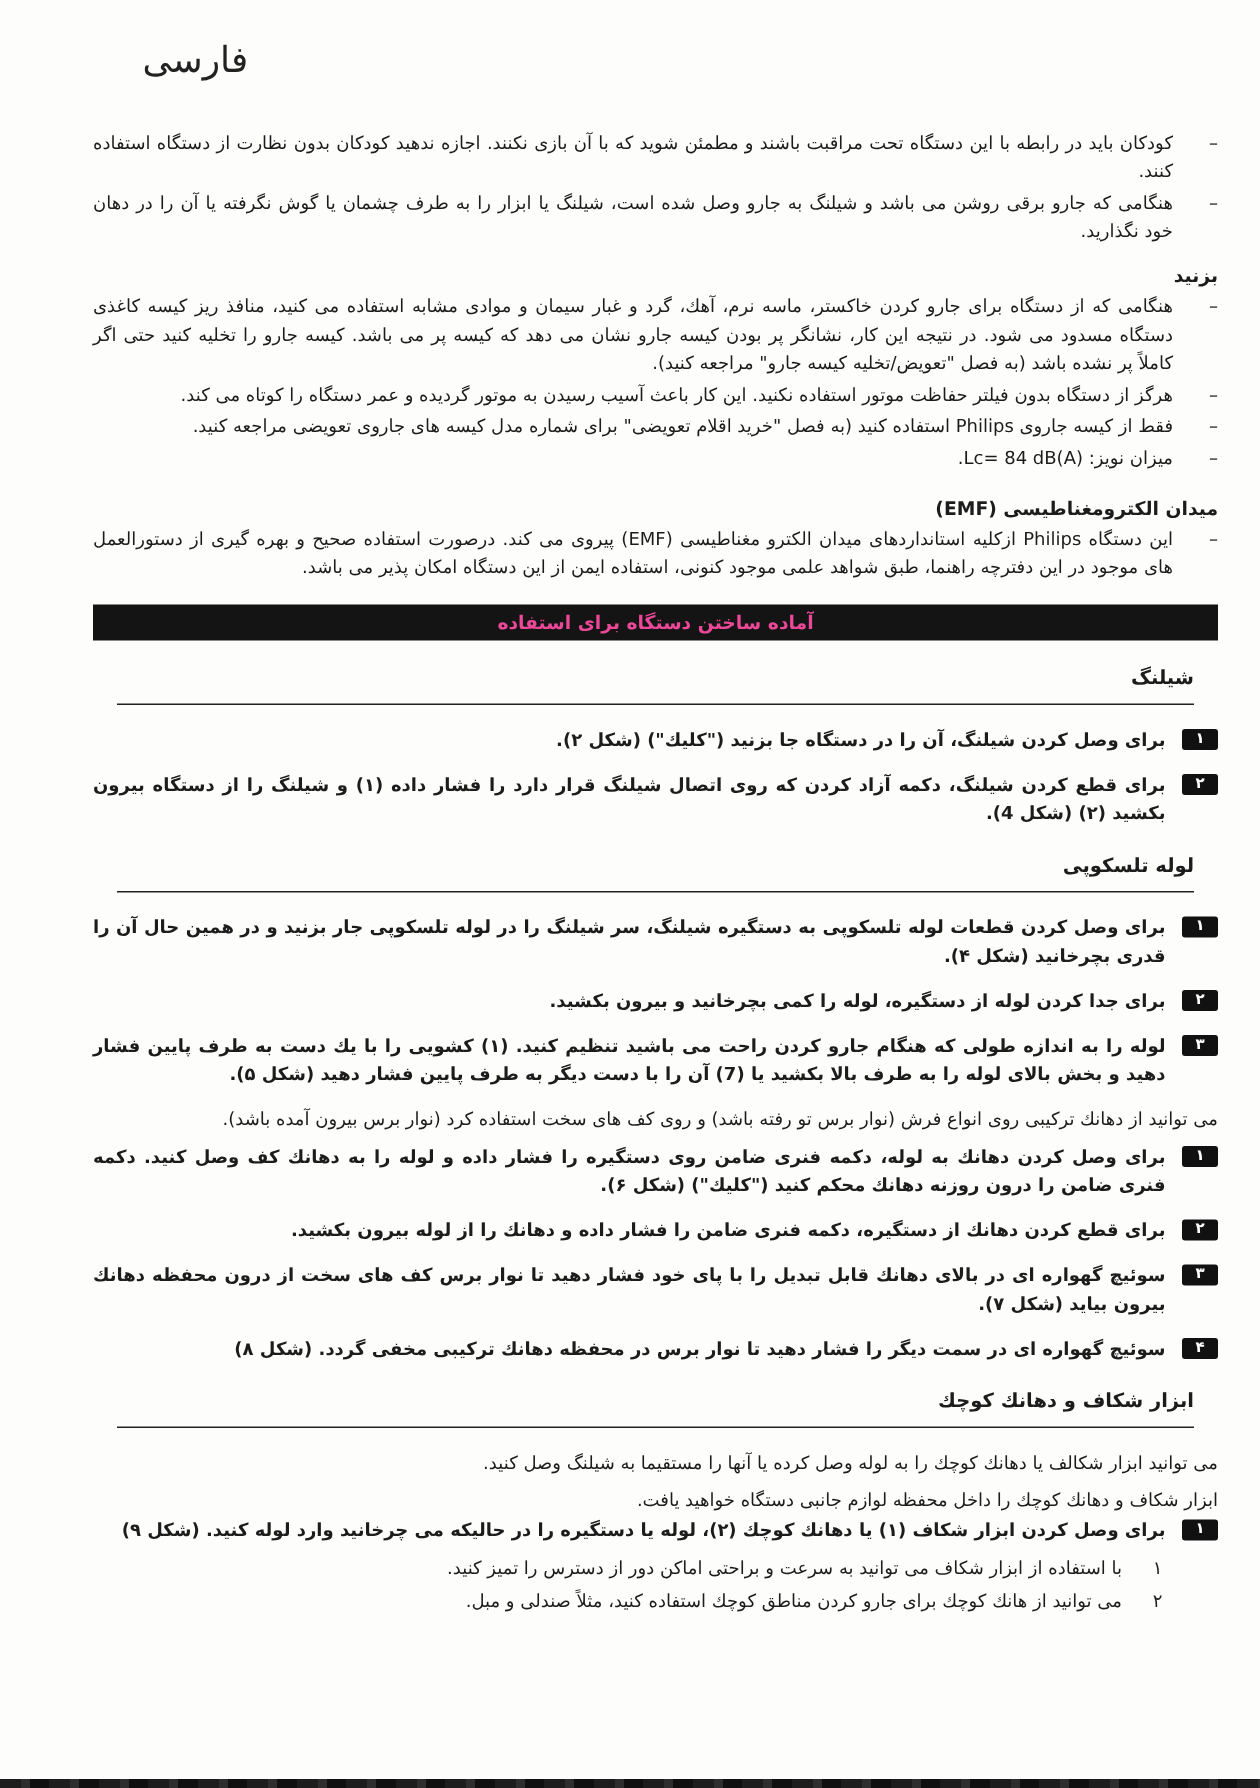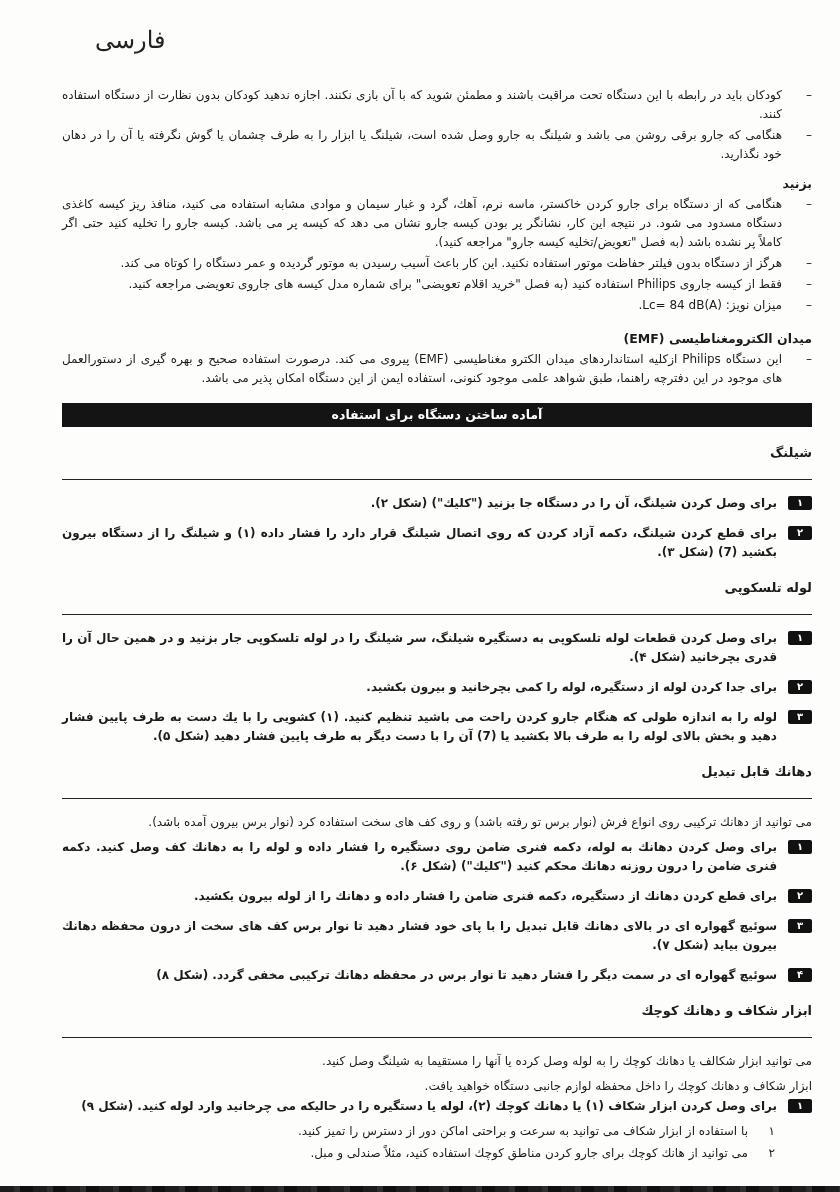--- a/index.html
+++ b/index.html
@@ -24,27 +24,27 @@
     position:absolute; top:86px; right:28px; left:62px;
     font-size:12px; line-height:19px;
   }
   .bullet { display:flex; margin-bottom:2px; }
   .bullet .dash { flex:none; width:30px; color:#222; }
   .bullet .btxt { flex:1; text-align:justify; }
   .subhead { font-weight:bold; font-size:12.5px; margin:10px 0 2px; }
   .emf-block { margin-top:14px; }
   .banner {
     margin:15px 0 12px;
-    background:#141414; color:#ffffff;
+    background:#141414; color:#ec4899;
     font-weight:bold; font-size:12.5px;
     height:24px; line-height:24px; text-align:center;
   }
   .sec-head {
     font-weight:bold; font-size:13px;
-    padding-bottom:17px; margin:16px 0 14px;
+    padding-bottom:7px; margin:16px 16px 14px;
     border-bottom:1.5px solid #222;
   }
   .intro-line { text-align:justify; margin:0 0 6px; }
   .step { display:flex; margin:0 0 11px; }
   .step .badge {
     flex:none; width:24px; height:14px; margin-top:2px; margin-left:11px;
     background:#111; color:#fff; border-radius:2px;
     font-size:10px; font-weight:bold; text-align:center; line-height:14px;
   }
   .step .stxt { flex:1; font-weight:bold; text-align:justify; }
@@ -102,38 +102,37 @@
 
     <div class="banner">آماده ساختن دستگاه برای استفاده</div>
 
     <div class="sec-head">شیلنگ</div>
     <div class="step">
       <span class="badge">۱</span>
       <span class="stxt">برای وصل کردن شیلنگ، آن را در دستگاه جا بزنید ("کلیك") (شکل ۲).</span>
     </div>
     <div class="step">
       <span class="badge">۲</span>
-      <span class="stxt">برای قطع کردن شیلنگ، دکمه آزاد کردن که روی اتصال شیلنگ قرار دارد را فشار داده (۱) و شیلنگ را از دستگاه بیرون بکشید (7) (شکل ۳).</span>
+      <span class="stxt">برای قطع کردن شیلنگ، دکمه آزاد کردن که روی اتصال شیلنگ قرار دارد را فشار داده (۱) و شیلنگ را از دستگاه بیرون بکشید (۲) (شکل 4).</span>
     </div>
 
     <div class="sec-head">لوله تلسکوپی</div>
     <div class="step">
       <span class="badge">۱</span>
       <span class="stxt">برای وصل کردن قطعات لوله تلسکوپی به دستگیره شیلنگ، سر شیلنگ را در لوله تلسکوپی جار بزنید و در همین حال آن را قدری بچرخانید (شکل ۴).</span>
     </div>
     <div class="step">
       <span class="badge">۲</span>
       <span class="stxt">برای جدا کردن لوله از دستگیره، لوله را کمی بچرخانید و بیرون بکشید.</span>
     </div>
     <div class="step">
       <span class="badge">۳</span>
       <span class="stxt">لوله را به اندازه طولی که هنگام جارو کردن راحت می باشید تنظیم کنید. (۱) کشویی را با یك دست به طرف پایین فشار دهید و بخش بالای لوله را به طرف بالا بکشید یا (7) آن را با دست دیگر به طرف پایین فشار دهید (شکل ۵).</span>
     </div>
 
-    <div class="sec-head">دهانك قابل تبدیل</div>
     <p class="intro-line">می توانید از دهانك ترکیبی روی انواع فرش (نوار برس تو رفته باشد) و روی کف های سخت استفاده کرد (نوار برس بیرون آمده باشد).</p>
     <div class="step">
       <span class="badge">۱</span>
       <span class="stxt">برای وصل کردن دهانك به لوله، دکمه فنری ضامن روی دستگیره را فشار داده و لوله را به دهانك کف وصل کنید. دکمه فنری ضامن را درون روزنه دهانك محکم کنید ("کلیك") (شکل ۶).</span>
     </div>
     <div class="step">
       <span class="badge">۲</span>
       <span class="stxt">برای قطع کردن دهانك از دستگیره، دکمه فنری ضامن را فشار داده و دهانك را از لوله بیرون بکشید.</span>
     </div>
     <div class="step">

